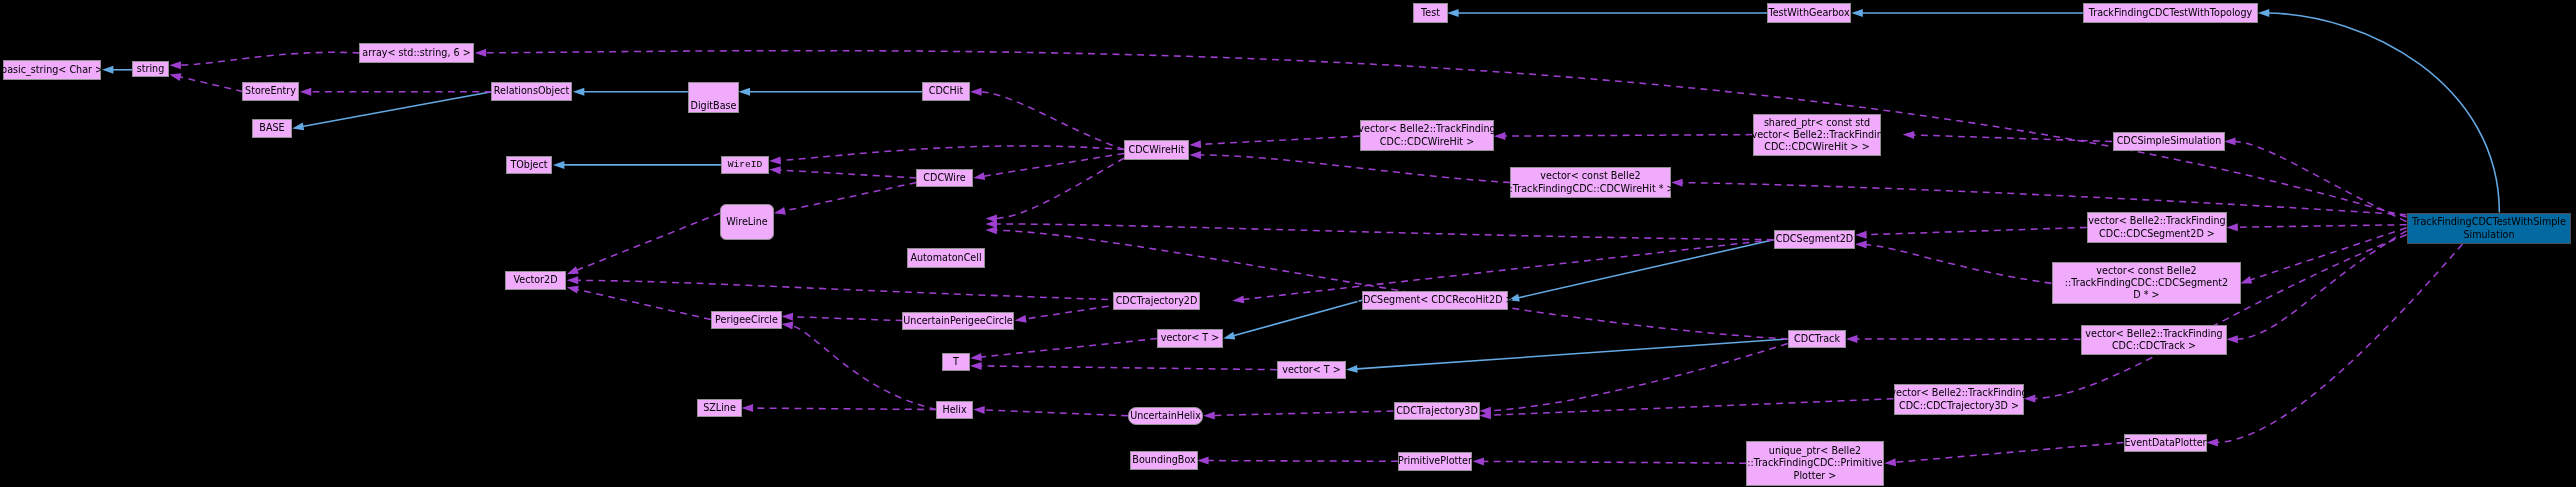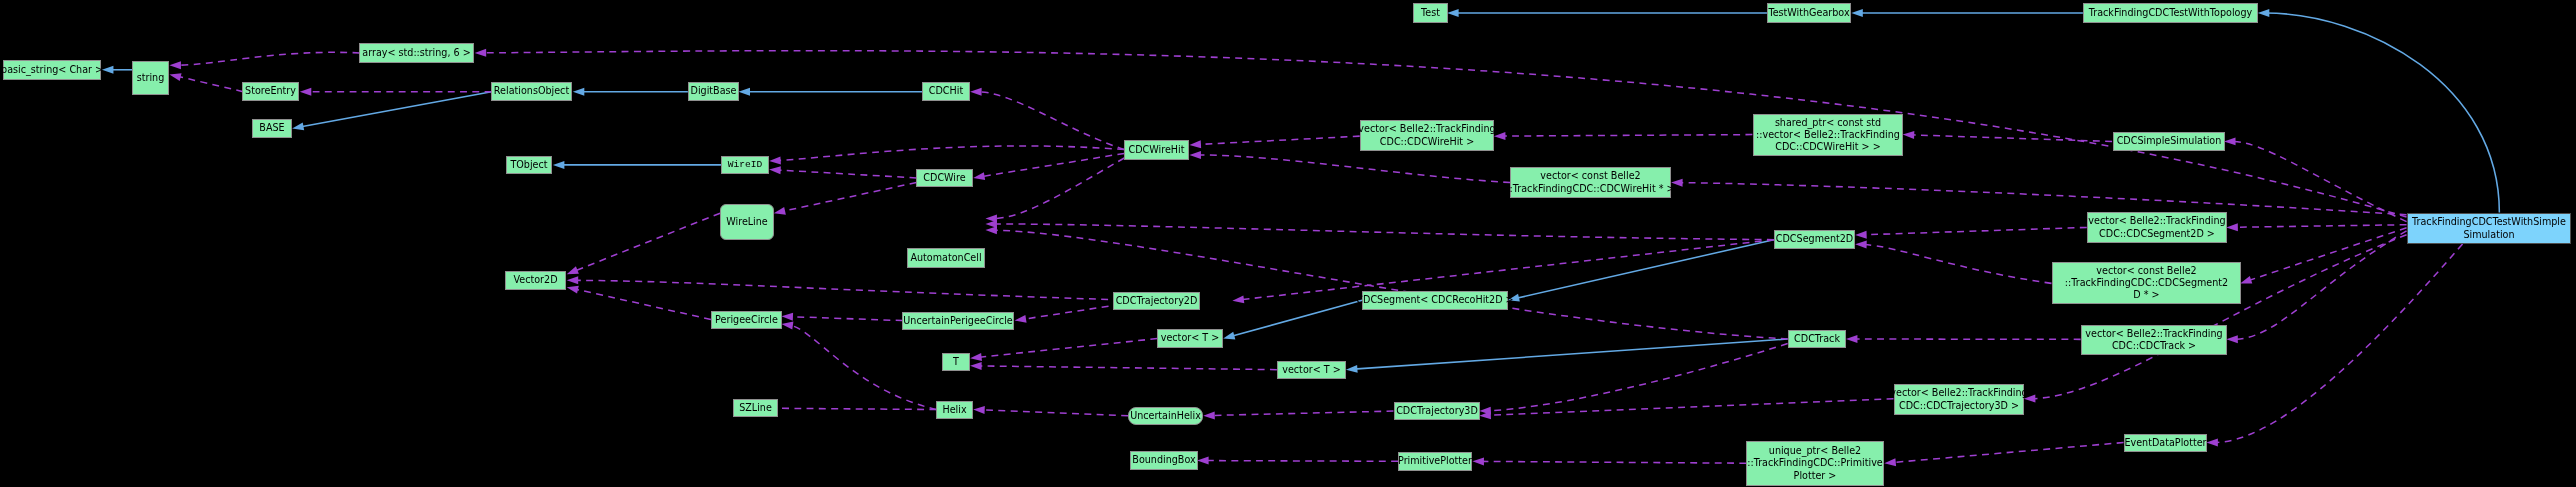--- a/index.html
+++ b/index.html
@@ -8,35 +8,35 @@
     width: 2576px;
     height: 487px;
     background: #000000;
     font-family: "DejaVu Sans", "Liberation Sans", sans-serif;
     overflow: hidden;
   }
   .stage svg { position: absolute; left: 0; top: 0; }
   .node {
     position: absolute;
     box-sizing: border-box;
-    background: #86efac;
+    background: #f0abfc;
     border: 0.8px solid #8f8f8f;
     color: #000;
     display: flex;
     flex-direction: column;
     align-items: center;
     justify-content: center;
     text-align: center;
     font-size: 9.6px;
     z-index: 2;
     cursor: pointer;
   }
   .node .line { display: block; line-height: 12.3px; white-space: nowrap; }
   .node.main {
-    background: #7dd3fc;
+    background: #0369a1;
     border: 0.8px solid #4f4f4f;
   }
 </style>
 </head>
 <body>
 
 <div class="stage" id="stage" style="background: rgb(0, 0, 0);">
     <svg width="2576" height="487" viewBox="0 0 3357 635">
       <path d="M172,91 C158.66666666666666,91 145.33333333333334,91 142,91" fill="none" stroke="#63a9e4" stroke-width="2"></path>
       <polygon points="132,91 147,85.8 147,96.2" fill="#63a9e4"></polygon>
@@ -143,36 +143,36 @@
       <path d="M2276,604 C2157,603.1666666666666 2038,602.3333333333334 1928.9997548129002,601.570026294208" fill="none" stroke="#9e3fd0" stroke-width="2" stroke-dasharray="9,7"></path>
       <polygon points="1919,601.5 1934.0360458923383,596.4051669386039 1933.963218546362,606.8049119440201" fill="#9e3fd0"></polygon>
       <path d="M2768,577 C2664,586 2560,595 2465.962764483285,603.1378376889465" fill="none" stroke="#9e3fd0" stroke-width="2" stroke-dasharray="9,7"></path>
       <polygon points="2456,604 2470.4958223231793,597.5261190021117 2471.392471126675,607.8873940647279" fill="#9e3fd0"></polygon>
       <path d="M3210,318 C3070,480 2960,577 2886,577" fill="none" stroke="#9e3fd0" stroke-width="2" stroke-dasharray="9,7"></path>
       <polygon points="2876,577 2891,571.8 2891,582.2" fill="#9e3fd0"></polygon>
     </svg>
     <div class="node" style="left: 3.1px; top: 60px; width: 98px; height: 20px;">
       <span class="line">basic_string&lt; Char &gt;</span>
     </div>
-    <div class="node" style="left: 132px; top: 61px; width: 37px; height: 34px;">
+    <div class="node" style="left: 132px; top: 61px; width: 37px; height: 16px;">
       <span class="line">string</span>
     </div>
     <div class="node" style="left: 359px; top: 43px; width: 115px; height: 20px;">
       <span class="line">array&lt; std::string, 6 &gt;</span>
     </div>
     <div class="node" style="left: 242px; top: 82px; width: 57px; height: 19px;">
       <span class="line">StoreEntry</span>
     </div>
     <div class="node" style="left: 252px; top: 119px; width: 40px; height: 19px;">
       <span class="line">BASE</span>
     </div>
     <div class="node" style="left: 491px; top: 82px; width: 81px; height: 19px;">
       <span class="line">RelationsObject</span>
     </div>
-    <div class="node" style="left: 688px; top: 82px; width: 51px; height: 19px;">
+    <div class="node" style="left: 688px; top: 82px; width: 51px; height: 31px; justify-content: flex-end;">
       <span class="line">DigitBase</span>
     </div>
     <div class="node" style="left: 922px; top: 82px; width: 48px; height: 19px;">
       <span class="line">CDCHit</span>
     </div>
     <div class="node" style="left: 506px; top: 156px; width: 46px; height: 18.4px;">
       <span class="line">TObject</span>
     </div>
     <div class="node" style="left: 721px; top: 156px; width: 48px; height: 18.4px; font-family: Liberation Mono, monospace;">
       <span class="line">WireID</span>
@@ -190,21 +190,21 @@
       <span class="line">CDCWireHit</span>
     </div>
     <div class="node" style="left: 1360px; top: 120px; width: 134px; height: 31px;">
       <span class="line">vector&lt; Belle2::TrackFinding</span>
       <span class="line">CDC::CDCWireHit &gt;</span>
     </div>
     <div class="node" style="left: 1510px; top: 167px; width: 161px; height: 31px;">
       <span class="line">vector&lt; const Belle2</span>
       <span class="line">::TrackFindingCDC::CDCWireHit * &gt;</span>
     </div>
-    <div class="node" style="left: 1753px; top: 114px; width: 150px; height: 42px;">
+    <div class="node" style="left: 1753px; top: 114px; width: 128px; height: 42px;">
       <span class="line">shared_ptr&lt; const std</span>
       <span class="line">::vector&lt; Belle2::TrackFinding</span>
       <span class="line">CDC::CDCWireHit &gt; &gt;</span>
     </div>
     <div class="node" style="left: 1413px; top: 3.1px; width: 35px; height: 20px;">
       <span class="line">Test</span>
     </div>
     <div class="node" style="left: 1767px; top: 3.1px; width: 84px; height: 20px;">
       <span class="line">TestWithGearbox</span>
     </div>
@@ -246,21 +246,21 @@
     </div>
     <div class="node" style="left: 1277px; top: 361px; width: 69px; height: 18.4px;">
       <span class="line">vector&lt; T &gt;</span>
     </div>
     <div class="node" style="left: 936px; top: 401px; width: 37px; height: 18.4px;">
       <span class="line">Helix</span>
     </div>
     <div class="node" style="left: 1128px; top: 407px; width: 75px; height: 18.4px; border-radius: 8px;">
       <span class="line">UncertainHelix</span>
     </div>
-    <div class="node" style="left: 697px; top: 399px; width: 45px; height: 18.4px; margin-left: 36px;">
+    <div class="node" style="left: 697px; top: 399px; width: 45px; height: 18.4px;">
       <span class="line">SZLine</span>
     </div>
     <div class="node" style="left: 1362px; top: 291px; width: 146px; height: 19px;">
       <span class="line">CDCSegment&lt; CDCRecoHit2D &gt;</span>
     </div>
     <div class="node" style="left: 1394px; top: 402px; width: 86px; height: 18.4px;">
       <span class="line">CDCTrajectory3D</span>
     </div>
     <div class="node" style="left: 1398px; top: 452px; width: 74px; height: 19px;">
       <span class="line">PrimitivePlotter</span>

